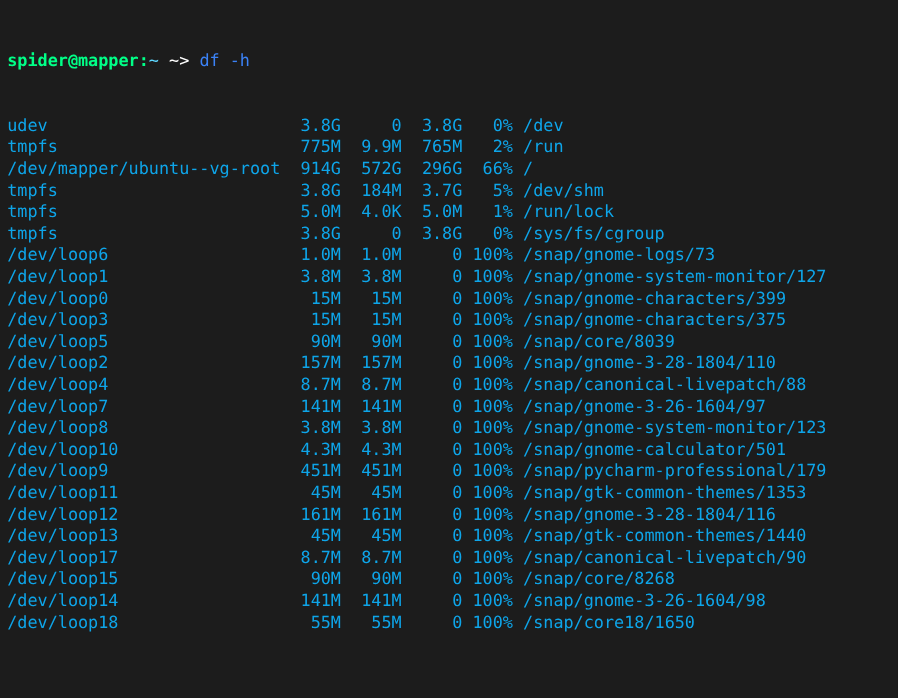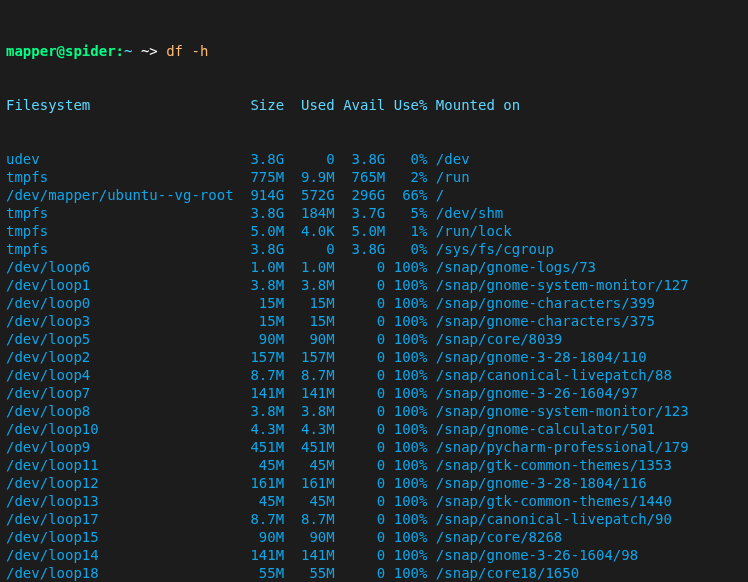--- a/index.html
+++ b/index.html
@@ -15,25 +15,24 @@
     padding: 6px 6px 8px 6px;
     white-space: pre;
     width: 748px;
     box-sizing: border-box;
     min-height: 582px;
   }
   .prompt-line { }
   .user { color: #00ff87; font-weight: bold; }
   .path { color: #5fd7ff; }
   .arrow { color: #ffffff; }
-  .cmd  { color: #fdba74; }
+  .cmd  { color: #3b82f6; }
   .hdr  { color: #5fd7ff; }
   .val  { color: #0ea5e9; }
 </style>
 </head>
 <body>
 
 <div class="terminal">
-  <div class="prompt-line"><span class="user">mapper@spider</span><span class="user">:</span><span class="path">~</span><span class="arrow"> ~&gt; </span><span class="cmd">df -h</span></div>
-  <div class="hdr" id="hdr-line">Filesystem                   Size  Used Avail Use% Mounted on</div>
+  <div class="prompt-line"><span class="user">spider@mapper</span><span class="user">:</span><span class="path">~</span><span class="arrow"> ~&gt; </span><span class="cmd">df -h</span></div>
   <div id="rows"><div class="val">udev                         3.8G     0  3.8G   0% /dev</div><div class="val">tmpfs                        775M  9.9M  765M   2% /run</div><div class="val">/dev/mapper/ubuntu--vg-root  914G  572G  296G  66% /</div><div class="val">tmpfs                        3.8G  184M  3.7G   5% /dev/shm</div><div class="val">tmpfs                        5.0M  4.0K  5.0M   1% /run/lock</div><div class="val">tmpfs                        3.8G     0  3.8G   0% /sys/fs/cgroup</div><div class="val">/dev/loop6                   1.0M  1.0M     0 100% /snap/gnome-logs/73</div><div class="val">/dev/loop1                   3.8M  3.8M     0 100% /snap/gnome-system-monitor/127</div><div class="val">/dev/loop0                    15M   15M     0 100% /snap/gnome-characters/399</div><div class="val">/dev/loop3                    15M   15M     0 100% /snap/gnome-characters/375</div><div class="val">/dev/loop5                    90M   90M     0 100% /snap/core/8039</div><div class="val">/dev/loop2                   157M  157M     0 100% /snap/gnome-3-28-1804/110</div><div class="val">/dev/loop4                   8.7M  8.7M     0 100% /snap/canonical-livepatch/88</div><div class="val">/dev/loop7                   141M  141M     0 100% /snap/gnome-3-26-1604/97</div><div class="val">/dev/loop8                   3.8M  3.8M     0 100% /snap/gnome-system-monitor/123</div><div class="val">/dev/loop10                  4.3M  4.3M     0 100% /snap/gnome-calculator/501</div><div class="val">/dev/loop9                   451M  451M     0 100% /snap/pycharm-professional/179</div><div class="val">/dev/loop11                   45M   45M     0 100% /snap/gtk-common-themes/1353</div><div class="val">/dev/loop12                  161M  161M     0 100% /snap/gnome-3-28-1804/116</div><div class="val">/dev/loop13                   45M   45M     0 100% /snap/gtk-common-themes/1440</div><div class="val">/dev/loop17                  8.7M  8.7M     0 100% /snap/canonical-livepatch/90</div><div class="val">/dev/loop15                   90M   90M     0 100% /snap/core/8268</div><div class="val">/dev/loop14                  141M  141M     0 100% /snap/gnome-3-26-1604/98</div><div class="val">/dev/loop18                   55M   55M     0 100% /snap/core18/1650</div></div>
   
 </div>
 
 </body></html>

